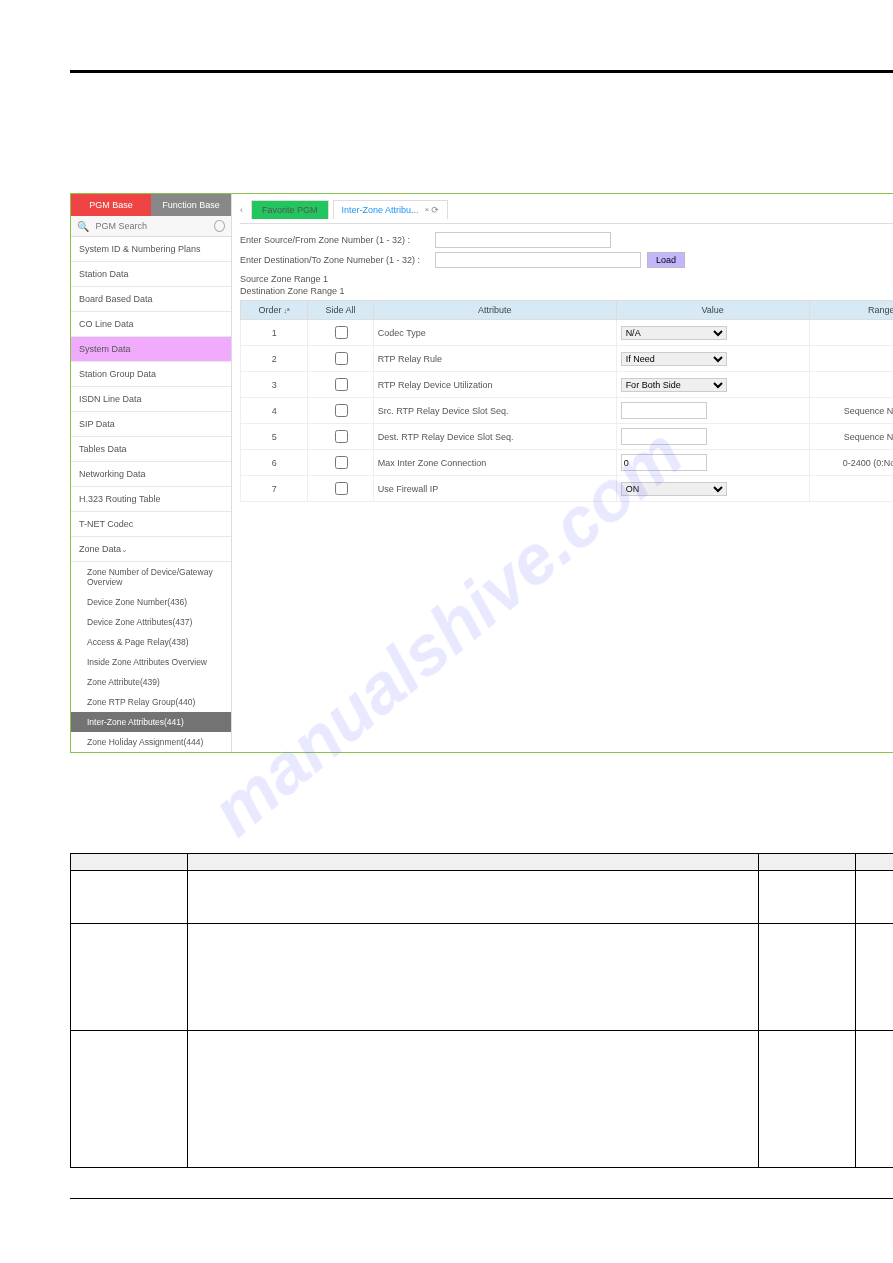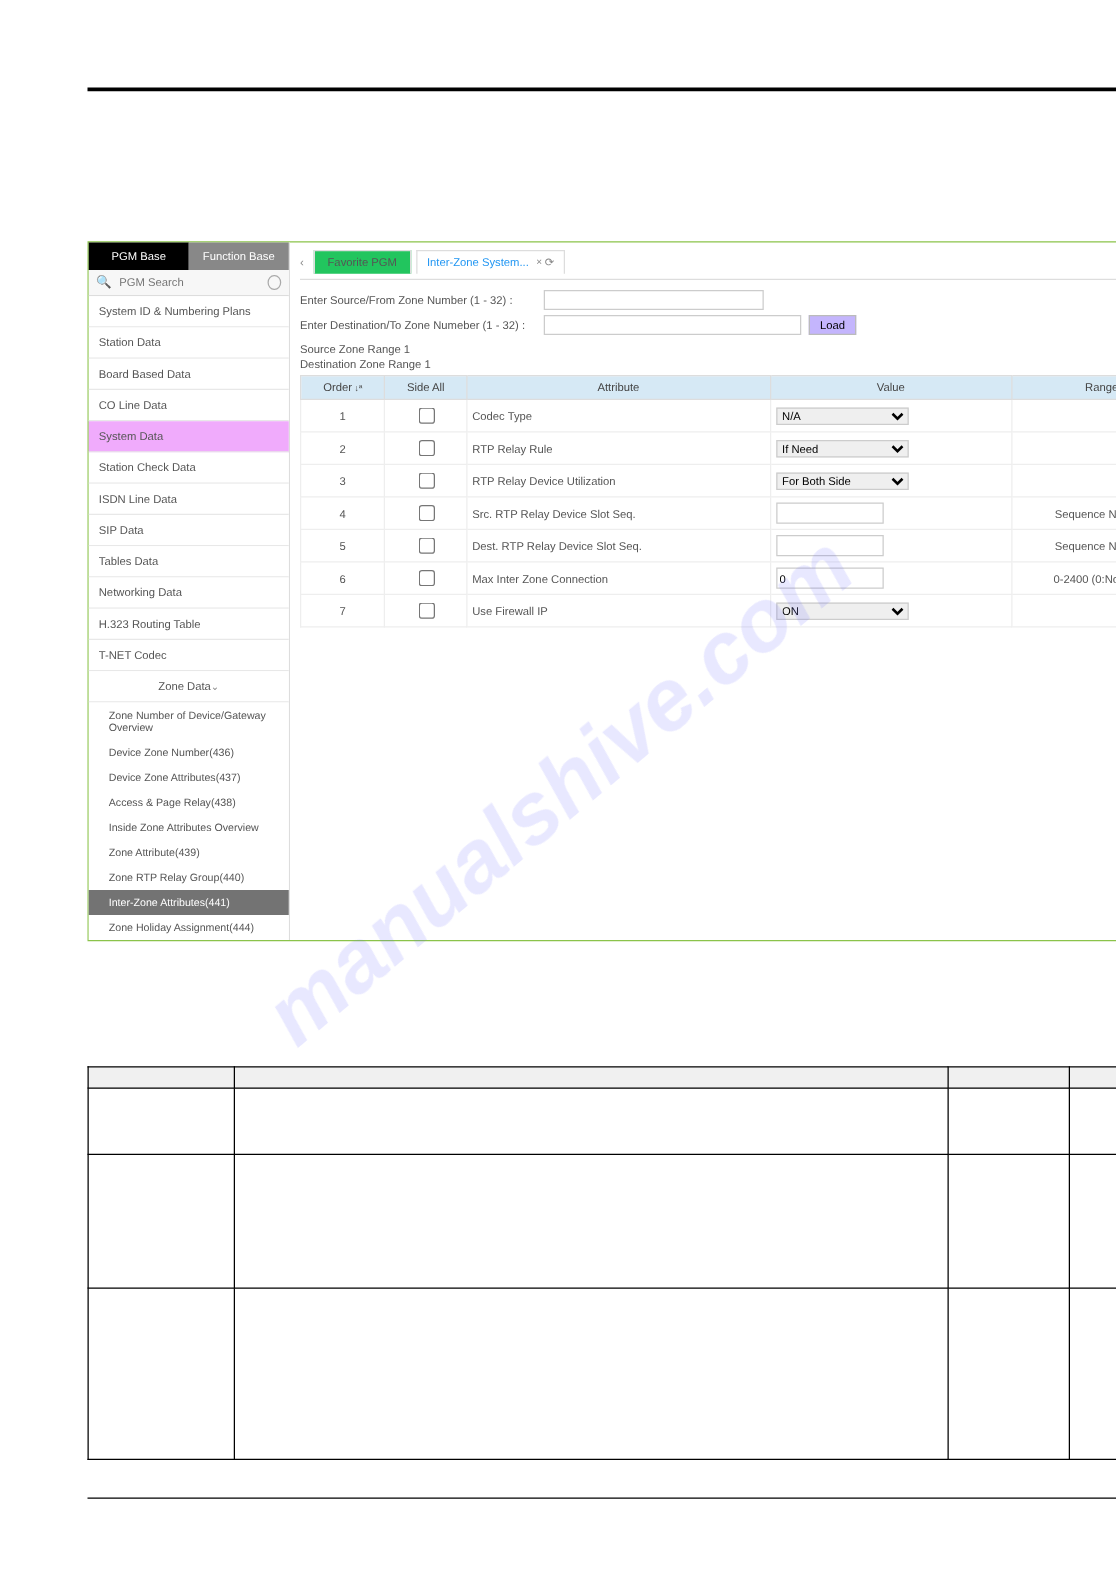--- a/index.html
+++ b/index.html
@@ -2,29 +2,29 @@
 <html><head>
 <meta charset="utf-8">
 <style>
 body{margin:0;font-family:Arial,sans-serif;font-size:11px;color:#333;background:#fff}
 .page{width:893px;margin:0 auto;padding:70px 70px 40px}
 .hr{border-top:3px solid #000;margin-bottom:120px}
 .app{border:1px solid #8bc34a;background:#fff;display:flex;font-size:9px;color:#555}
 .sidebar{width:160px;border-right:1px solid #ddd}
 .tabs{display:flex}
 .tab-btn{flex:1;padding:6px 2px;text-align:center;color:#fff;font-size:9px;border:none;cursor:pointer}
-.tab-active{background:#000000}
+.tab-active{background:#ef4444}
 .tab-inactive{background:#888}
 .search{display:flex;align-items:center;padding:4px 6px;background:#f7f7f7;border-bottom:1px solid #ddd}
 .search-icon{font-size:10px;color:#888;margin-right:4px}
 .search input{flex:1;border:none;background:transparent;font-size:9px;color:#888}
 .circle{width:10px;height:10px;border:1px solid #aaa;border-radius:50%}
 .nav-item{padding:7px 8px;border-bottom:1px solid #e8e8e8;background:#fff;cursor:pointer;color:#555}
 .nav-item.sel{background:#f0abfc}
-.nav-item.expanded{display:flex;justify-content:center;align-items:center}
+.nav-item.expanded{display:flex;justify-content:flex-start;align-items:center}
 .chev{font-size:8px;color:#888}
 .sub-items{background:#fff}
 .sub-item{padding:5px 8px 5px 16px;cursor:pointer;color:#555;font-size:8.5px}
 .sub-item.hl{background:#737373;color:#fff}
 .main{flex:1;padding:6px 8px;position:relative}
 .topbar{display:flex;align-items:center;border-bottom:1px solid #ddd;padding-bottom:4px;margin-bottom:8px}
 .collapse{color:#888;margin-right:8px;cursor:pointer}
 .fav{padding:4px 10px;border:1px solid #ddd;border-bottom:none;background:#22c55e;margin-right:4px}
 .active-tab{padding:4px 8px;border:1px solid #ddd;border-bottom:none;background:#fff;color:#2196f3;display:flex;align-items:center}
 .close-x{margin-left:6px;color:#888;cursor:pointer;font-size:8px;line-height:8px}
@@ -66,21 +66,21 @@
         <span class="search-icon">🔍</span>
         <input type="text" placeholder="PGM Search" style="">
         <span class="circle"></span>
       </div>
       <div id="nav">
           <div class="nav-item">System ID &amp; Numbering Plans</div>
           <div class="nav-item">Station Data</div>
           <div class="nav-item">Board Based Data</div>
           <div class="nav-item">CO Line Data</div>
           <div class="nav-item sel">System Data</div>
-          <div class="nav-item">Station Check Data</div>
+          <div class="nav-item">Station Group Data</div>
           <div class="nav-item">ISDN Line Data</div>
           <div class="nav-item">SIP Data</div>
           <div class="nav-item">Tables Data</div>
           <div class="nav-item">Networking Data</div>
           <div class="nav-item">H.323 Routing Table</div>
           <div class="nav-item">T-NET Codec</div>
           <div class="nav-item expanded">Zone Data<span class="chev">⌄</span></div>
         </div>
       <div class="sub-items" id="sub">
           <div class="sub-item">Zone Number of Device/Gateway Overview</div>
@@ -94,21 +94,21 @@
           <div class="sub-item">Zone Holiday Assignment(444)</div>
         </div>
     </div>
 
     <div class="main">
 
       <div class="topbar">
         <span class="collapse">‹</span>
         <div class="fav">Favorite PGM</div>
         <div class="active-tab">
-          <span>Inter-Zone System...</span>
+          <span>Inter-Zone Attribu...</span>
           <span class="close-x">×</span>
           <span class="refresh">⟳</span>
         </div>
       </div>
 
       <div class="form-row">
         <span class="form-label">Enter Source/From Zone Number (1 - 32) :</span>
         <input class="form-input" style="width: 170px;">
       </div>
       <div class="form-row">

